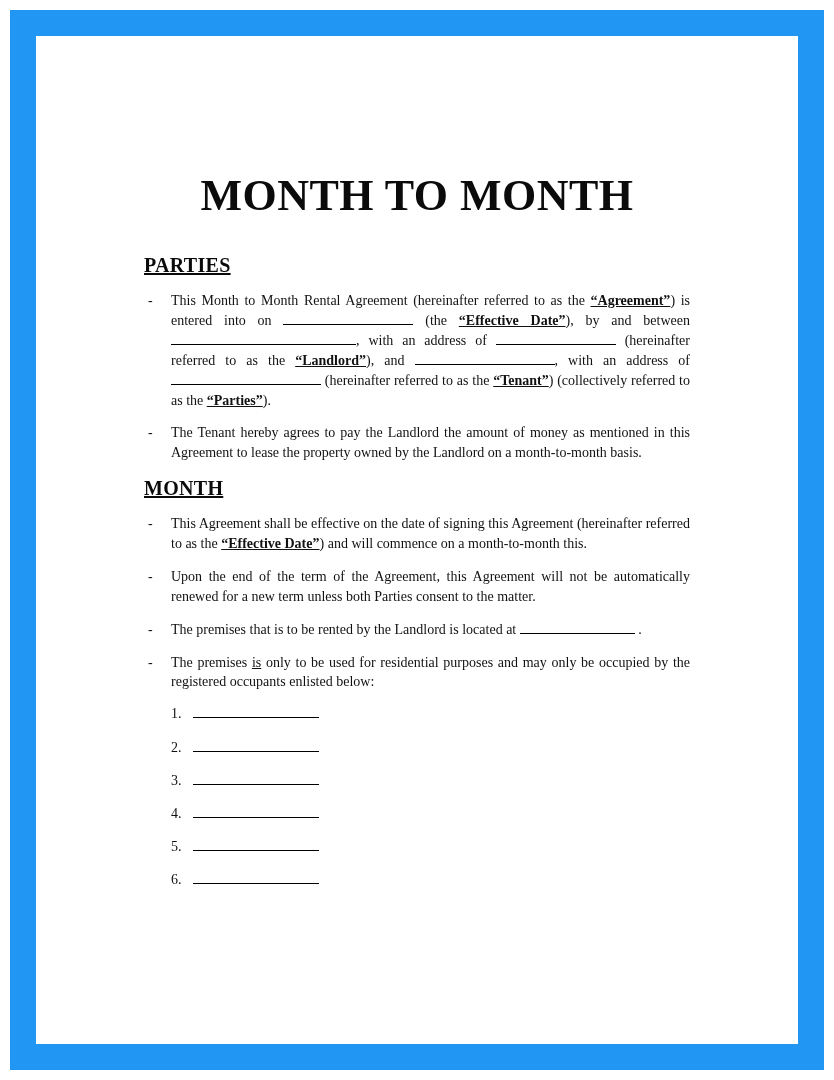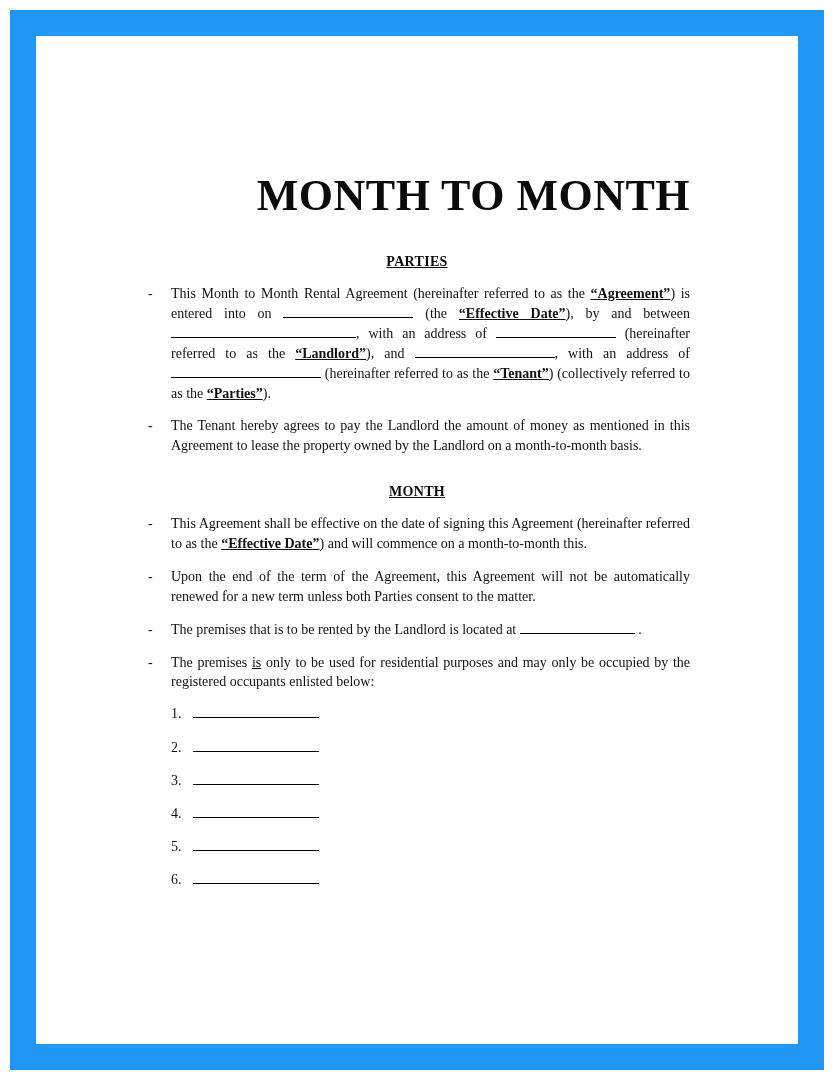--- a/index.html
+++ b/index.html
@@ -16,35 +16,34 @@
     position: absolute; inset: 36px;
     background: #ffffff;
     padding: 95px 72px 0 72px;
     overflow: hidden;
   }
 
   .title {
     font-weight: bold;
     font-size: 44px;
     line-height: 1.3;
-    text-align: right;
+    text-align: center;
     letter-spacing: 0.5px;
     color: #0b0b0b;
     margin-bottom: 30px;
   }
 
   .doc-section { display: block; }
   .section-heading {
-    font-size: 14px;
+    font-size: 20px;
     font-weight: bold;
     text-decoration: underline;
     letter-spacing: 0.3px;
-    margin: 28px 0 14px 0;
+    margin: 14px 0 14px 0;
     color: #0b0b0b;
-    text-align: center;
   }
 
   .item {
     position: relative;
     padding-left: 27px;
     margin-bottom: 13px;
     font-size: 14px;
     line-height: 1.42;
     text-align: justify;
   }

